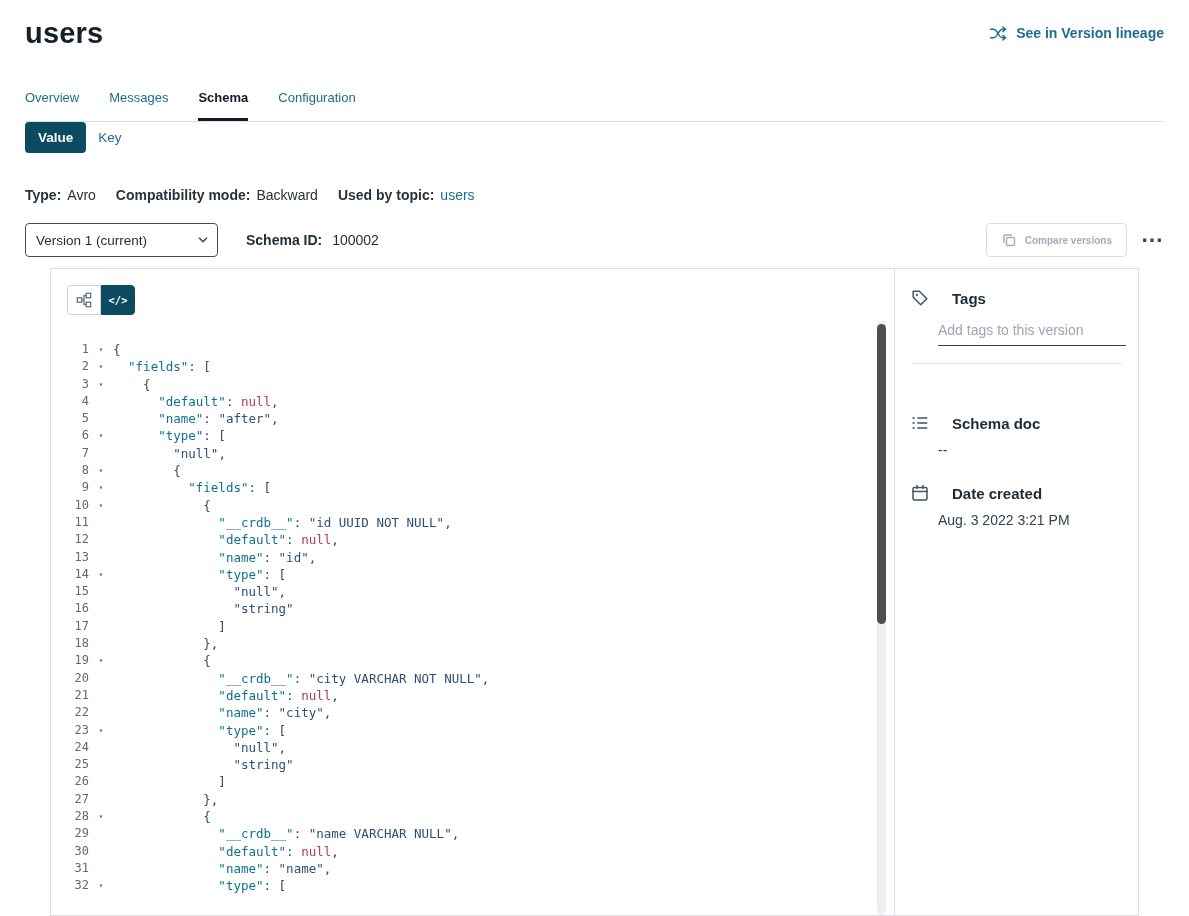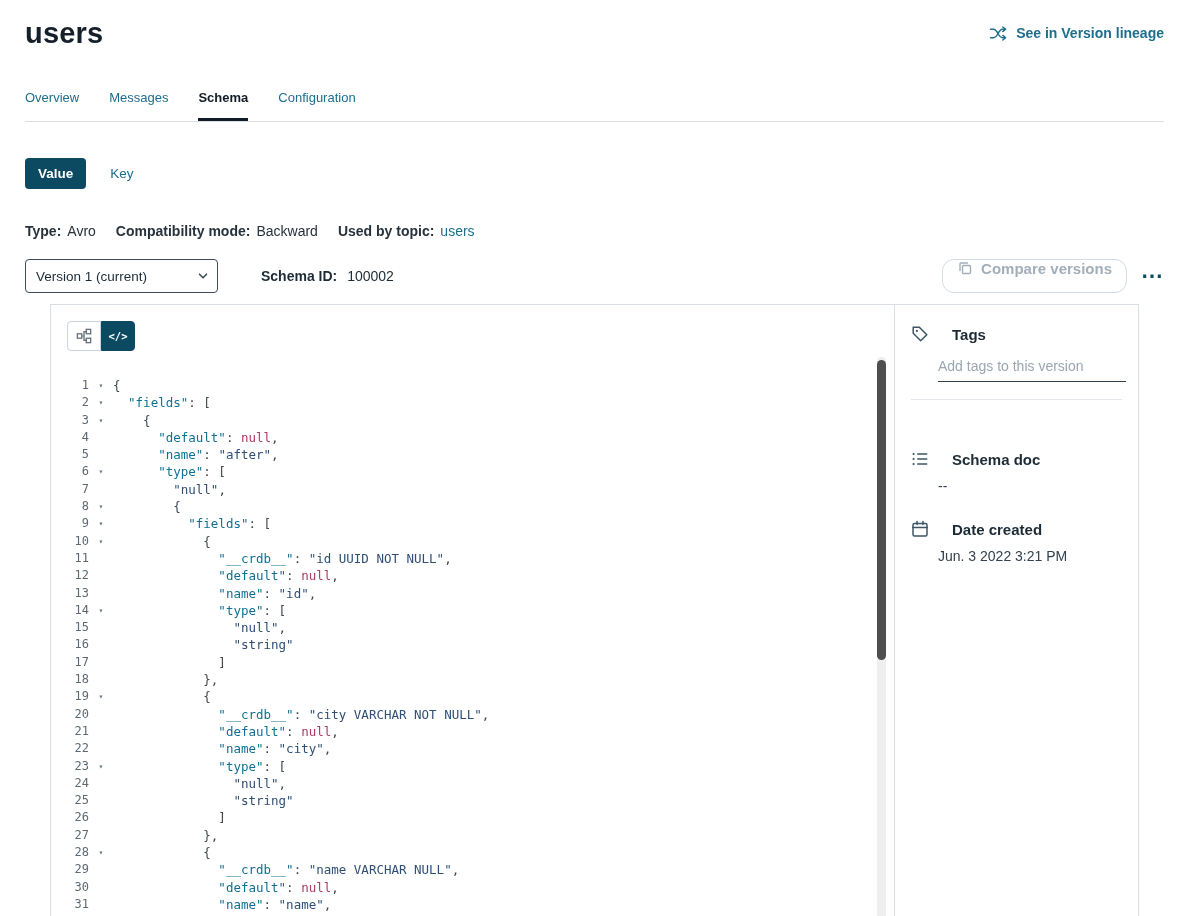--- a/index.html
+++ b/index.html
@@ -9,37 +9,37 @@
 
   .topbar{display:flex;justify-content:space-between;align-items:center;padding:16px 25px 0}
   h1{font-size:29px;line-height:34px;font-weight:800;color:#16202a;letter-spacing:.2px}
   .lineage{display:flex;align-items:center;gap:8px;color:#1d6d8d;font-size:14px;font-weight:600;cursor:pointer}
 
   .tabs{display:flex;gap:30px;margin:40px 25px 0;border-bottom:1px solid #d9dfe5}
   .tab{font-size:13px;color:#1d6d8d;padding-bottom:13px;cursor:pointer}
   .tab.active{color:#101c27;font-weight:600;border-bottom:3px solid #101c27;}
 
   .section{padding:0 25px}
-  .vk-row{margin-top:36px;display:flex;align-items:center;gap:24px}
+  .vk-row{display:flex;align-items:center;gap:12px}
   .vk-active{background:#0c4a61;color:#fff;font-size:13.5px;font-weight:600;padding:8px 13px;border:none;border-radius:4px;font-family:inherit;cursor:pointer}
   .vk-plain{background:none;border:none;color:#1d6d8d;font-size:13.5px;font-weight:500;font-family:inherit;cursor:pointer}
 
   .meta{margin-top:34px;font-size:14px;color:#26323c;display:flex;align-items:center}
   .meta b{font-weight:700;margin-right:6px}
   .meta .val{margin-right:20px}
   .meta a{color:#1d6d8d;text-decoration:none;cursor:pointer}
 
   .controls{margin-top:20px;display:flex;align-items:center}
   .select-wrap{position:relative;width:193px}
   .select-wrap select{width:100%;height:34px;appearance:none;-webkit-appearance:none;border:1px solid #3e4f5c;border-radius:4px;padding:0 26px 0 10px;font-size:13.5px;color:#1d2b36;background:#fff;font-family:inherit;cursor:pointer}
   .select-chevron{position:absolute;right:9px;top:11px;pointer-events:none;color:#3e4f5c}
-  .schema-id{margin-left:43px;font-size:14px}
+  .schema-id{margin-left:28px;font-size:14px}
   .schema-id b{font-weight:700;margin-right:6px}
   .right-actions{margin-left:auto;display:flex;align-items:center}
-  .btn{display:flex;align-items:flex-start;gap:8px;height:34px;padding:0 14px;border-radius:12px;font-size:15px;font-weight:600;background:#fff;font-family:inherit;cursor:pointer}
+  .btn{display:flex;align-items:center;gap:8px;height:34px;padding:0 14px;border-radius:4px;font-size:10px;font-weight:600;background:#fff;font-family:inherit;cursor:pointer}
   .btn-disabled{border:1px solid #d5dce2;color:#a2aeb9}
   .btn-outline{border:1px solid #12607f;color:#12607f;margin-left:20px}
   .more{border:none;background:none;color:#0f4a63;font-size:22px;font-weight:700;letter-spacing:1px;margin-left:14px;line-height:1;cursor:pointer}
 
   .panel{margin:11px 25px 0;border:1px solid #d9dfe5;display:flex;height:648px;overflow:hidden}
   .code-pane{flex:1;position:relative;overflow:hidden}
   .view-toggle{display:flex;margin:16px 0 0 16px;width:max-content}
   .vt-btn{width:34px;height:30px;display:flex;align-items:center;justify-content:center;border:1px solid #ccd4da;background:#fff;color:#5c6b76;cursor:pointer;padding:0}
   .vt-btn.tree{border-radius:4px 0 0 4px}
   .vt-btn.code{background:#0c4a61;border:1px solid #0c4a61;color:#fff;border-radius:0 4px 4px 0}
@@ -355,17 +355,17 @@
         <div class="side-head">
           <span>
             <svg width="18" height="18" viewBox="0 0 18 18" fill="none" stroke="currentColor" stroke-width="1.5" stroke-linecap="round">
               <rect x="2" y="3.5" width="14" height="12.5" rx="1.5"></rect>
               <path d="M2 7.5h14"></path>
               <path d="M6 1.5v3M12 1.5v3"></path>
             </svg>
           </span>
           <span>Date created</span>
         </div>
-        <div class="side-val">Jun. 3 2022 3:21 PM</div>
+        <div class="side-val">Aug. 3 2022 3:21 PM</div>
       </div>
     </aside>
   </div>
 </section>
 
 </body></html>

